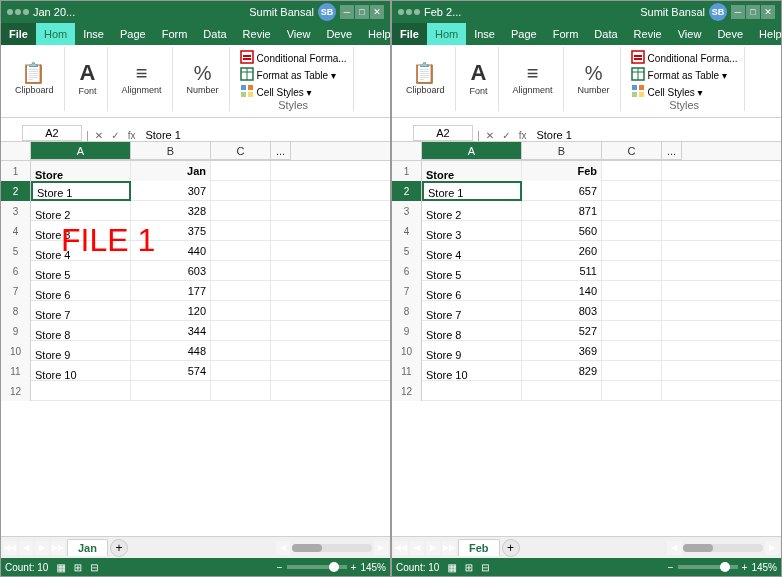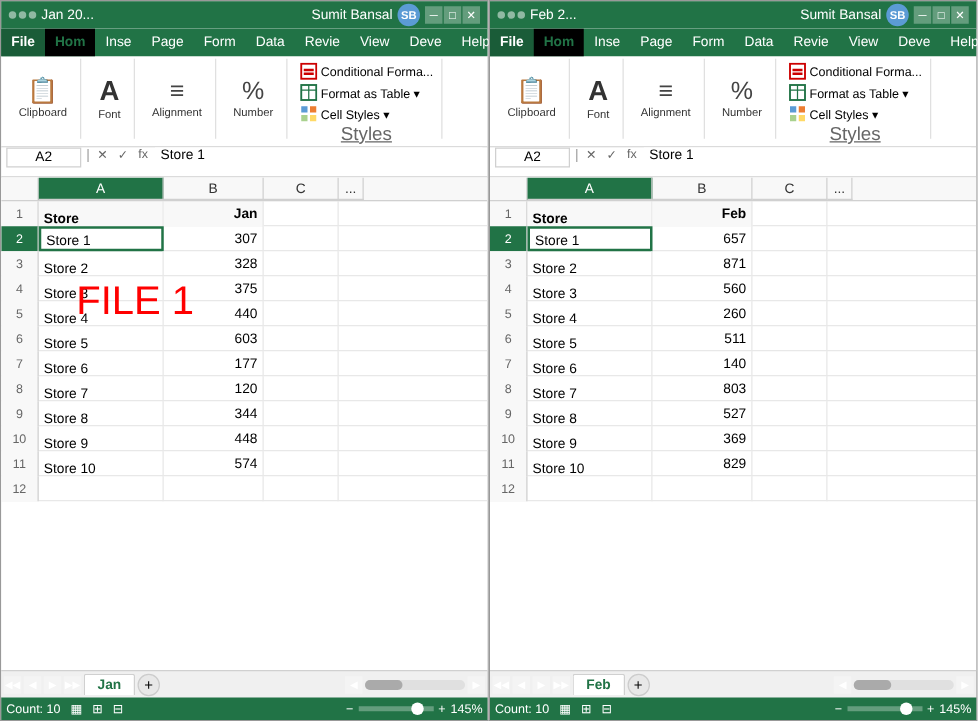--- a/index.html
+++ b/index.html
@@ -71,23 +71,23 @@
     .ribbon-tab {
       padding: 0 8px;
       color: white;
       font-size: 11px;
       display: flex;
       align-items: center;
       cursor: pointer;
       height: 22px;
     }
     .ribbon-tab.active {
-      background: #000000;
+      background: #5eead4;
       color: #217346;
-      font-weight: bold;
+      font-weight: normal;
     }
     .ribbon-tab.file-tab {
       background: #1a5c38;
       font-weight: bold;
     }
     .ribbon-content {
       display: flex;
       padding: 2px 4px;
       gap: 4px;
       align-items: flex-start;
@@ -146,30 +146,30 @@
       font-size: 10px;
       cursor: pointer;
       padding: 1px 2px;
       white-space: nowrap;
     }
     .ribbon-style-item .style-icon {
       width: 14px; height: 14px;
       display: flex; align-items: center; justify-content: center;
     }
     .styles-group-label {
-      font-size: 15px; color: #666; margin-top: auto; text-align: center; text-decoration: underline;
+      font-size: 11px; color: #666; margin-top: auto; text-align: center;
     }
     
     .formula-bar {
       display: flex;
-      align-items: flex-start;
+      align-items: flex-end;
       height: 24px;
       background: white;
       border-bottom: 1px solid #d0d0d0;
-      padding: 0 4px;
+      padding: 0 21px;
       gap: 4px;
     }
     .cell-ref-box {
       width: 60px;
       border: 1px solid #d0d0d0;
       padding: 1px 4px;
       font-size: 11px;
       text-align: center;
       background: white;
     }

